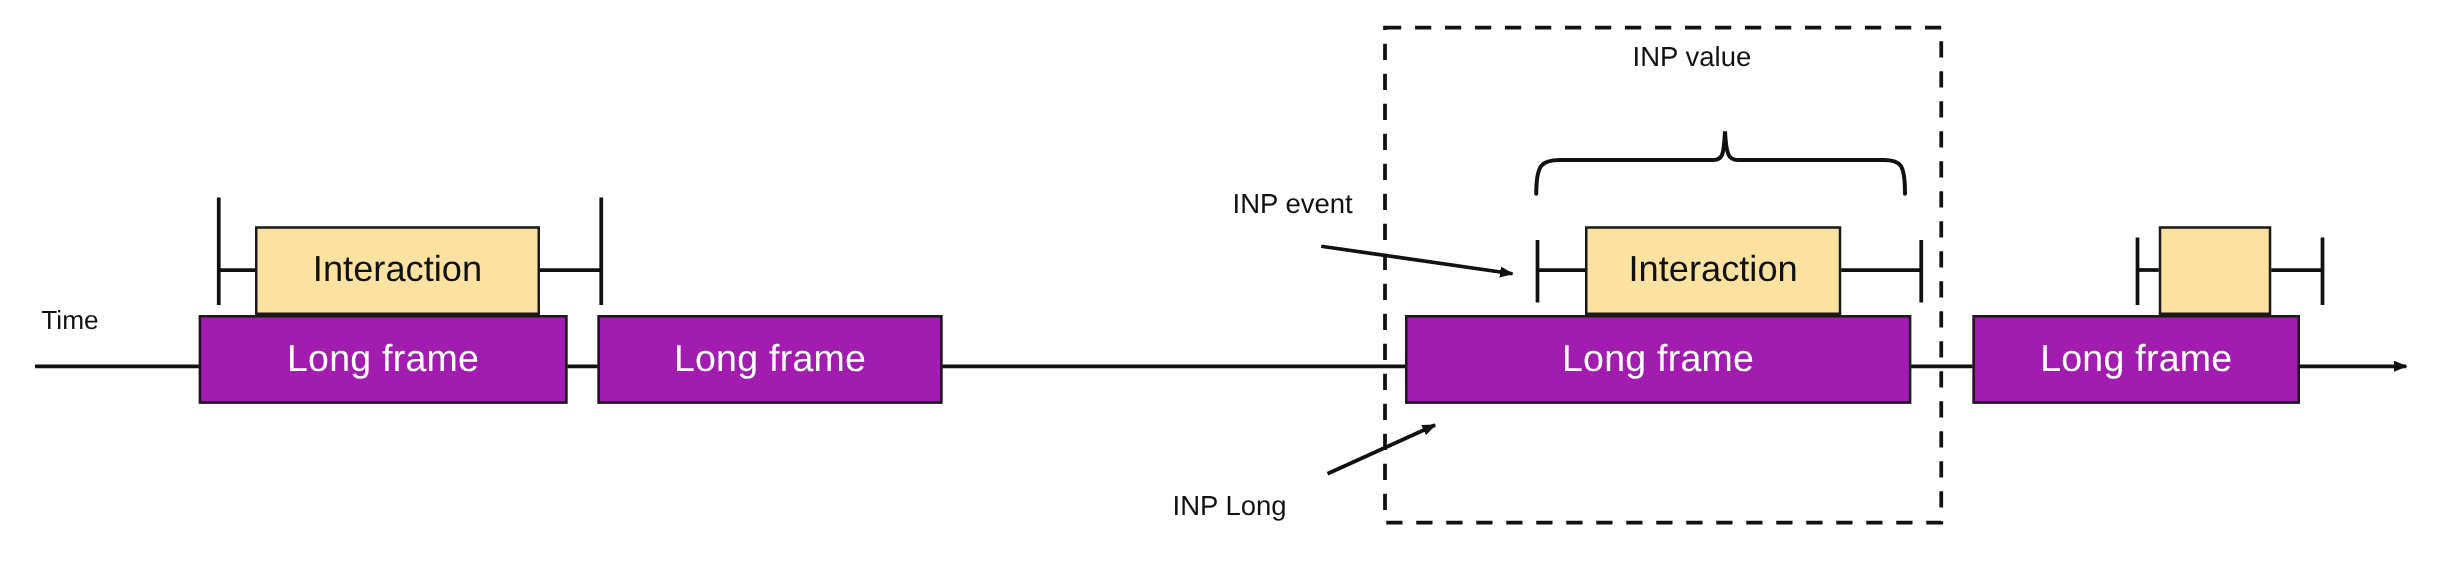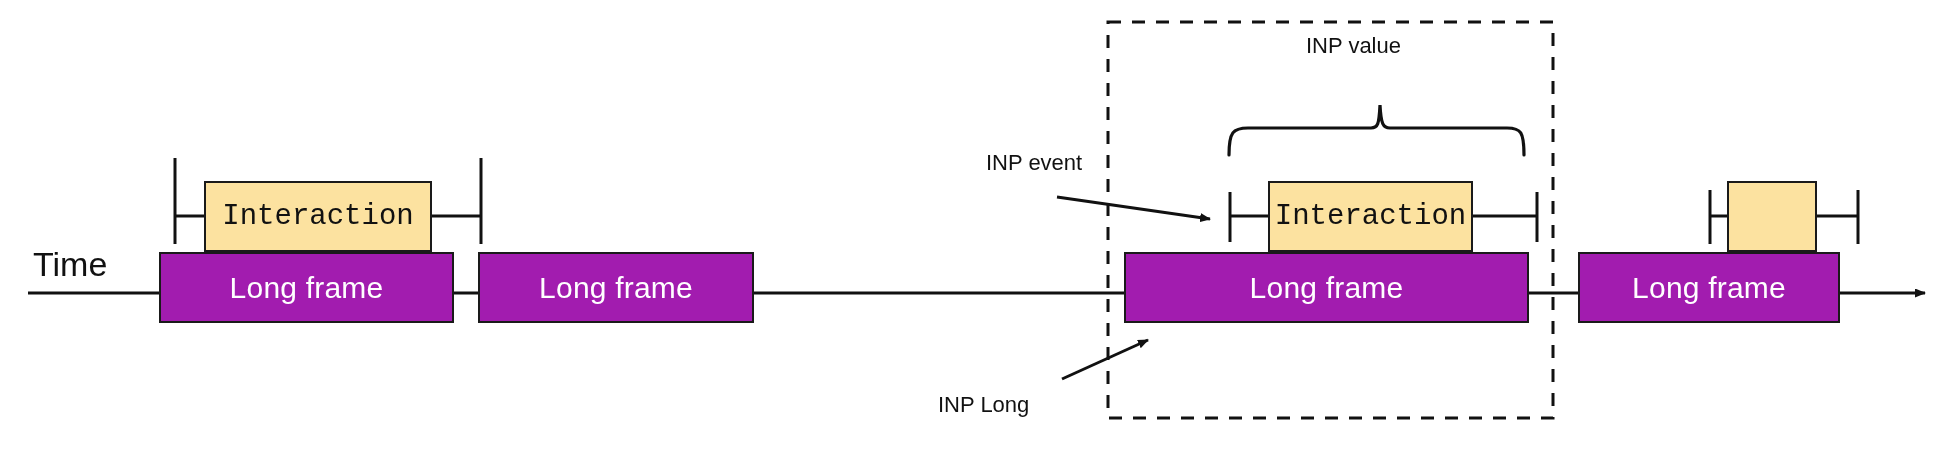--- a/index.html
+++ b/index.html
@@ -17,29 +17,29 @@
     display:flex;align-items:center;justify-content:center;
     letter-spacing:.2px;
   }
   .ix-box{
     position:absolute;
     background:#FCE2A0;
     border:2px solid #1a1a1a;
     box-sizing:border-box;
     color:#111111;
     font-size:30px;
-    display:flex;align-items:center;justify-content:center;font-family:Liberation Mono, monospace;
+    display:flex;align-items:center;justify-content:center;
   }
   .plain-label{
     position:absolute;
     color:#111111;
     font-size:22px;
     white-space:nowrap;
   }
-  .time-label{font-size:34px;}
+  .time-label{font-size:21px;}
 </style>
 </head>
 <body>
 
 <div id="stage">
 
   <svg class="layer" viewBox="0 0 1954 468">
     <defs>
       <marker id="arrowhead" markerWidth="11" markerHeight="9" refX="10" refY="4.5" orient="auto" markerUnits="userSpaceOnUse">
         <path d="M0,0 L11,4.5 L0,9 z" fill="#111111"></path>

